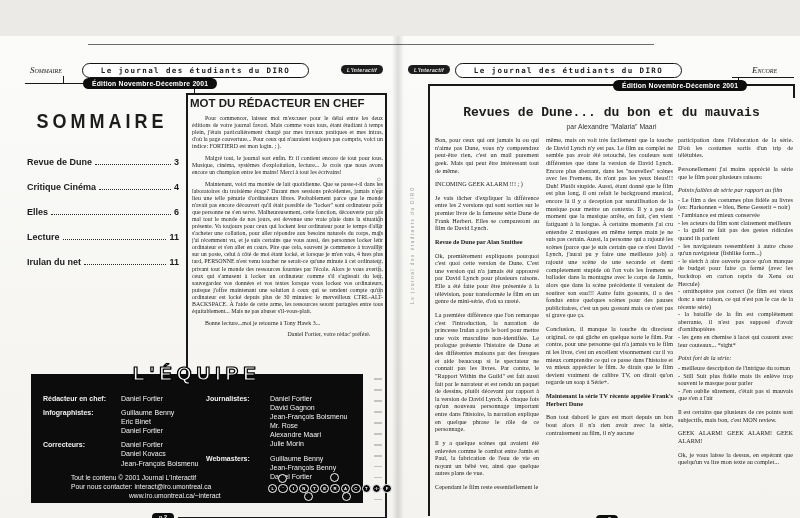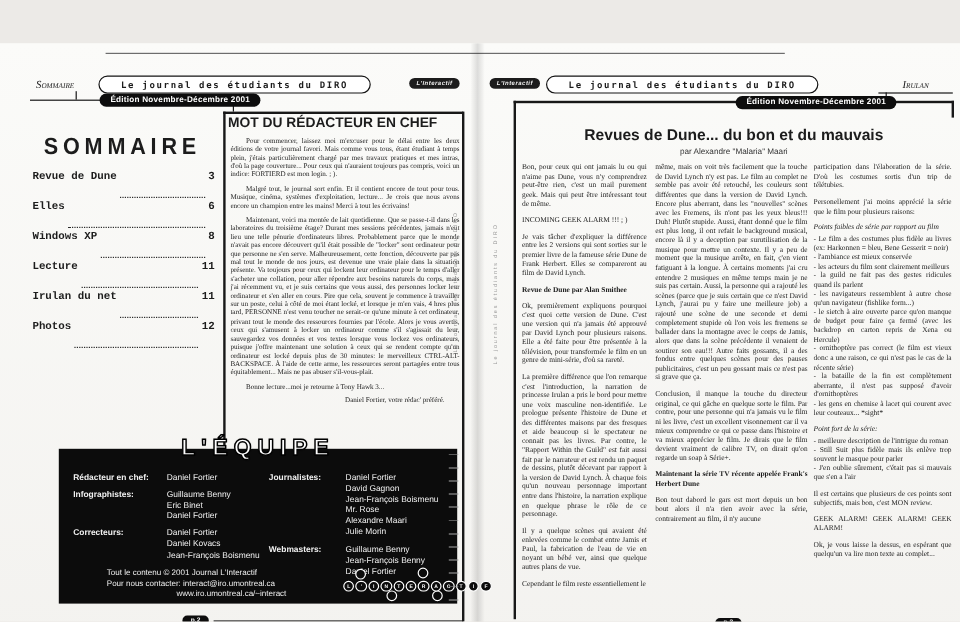--- a/index.html
+++ b/index.html
@@ -21,31 +21,31 @@
         font-weight:bold;font-size:6.8px;padding:2px 9px;border-radius:8px;letter-spacing:.2px;white-space:nowrap;}
   .pnum{position:absolute;background:#0d0d0d;color:#fff;border-radius:6px;font-size:5.5px;
         font-family:"Liberation Sans",sans-serif;font-weight:bold;padding:1px 7px;}
   .edge-text{position:absolute;writing-mode:vertical-rl;transform:rotate(180deg);font-size:4.5px;color:#999;
         letter-spacing:1.6px;font-family:"Liberation Sans",sans-serif;}
 
   
   .toc-title{position:absolute;left:20px;top:76px;width:164px;text-align:center;
         font-family:"Liberation Sans",sans-serif;font-weight:800;font-size:18px;letter-spacing:4px;transform:scaleY(1.08);}
   .toc{position:absolute;left:27px;top:106px;width:152px;font-family:"Liberation Sans",sans-serif;}
-  .toc-row{display:flex;height:25px;font-size:9px;font-weight:bold;font-family:Liberation Mono, monospace;}
+  .toc-row{display:flex;align-items:flex-end;height:25px;font-size:9px;font-weight:bold;}
   .toc-dots{flex:1;border-bottom:1.6px dotted #2a2a2a;margin:0 3px 2px;}
   .ed-title{position:absolute;left:190px;top:61px;width:196px;text-align:left;
         font-family:"Liberation Sans",sans-serif;font-weight:bold;font-size:11.5px;}
   .ed-body{position:absolute;left:192px;top:79px;width:191px;height:246px;overflow:hidden;
         font-size:5.9px;line-height:1.2;text-align:justify;}
   .ed-body p{margin:0 0 4.5px;text-indent:13px;}
   .signature{text-align:center;padding-left:70px;text-indent:0;}
 
   
-  .equipe{position:absolute;left:49px;top:338px;width:332px;height:129px;background:#0c0c0c;color:#f1f1f1;
+  .equipe{position:absolute;left:31px;top:338px;width:332px;height:129px;background:#0c0c0c;color:#f1f1f1;
         font-family:"Liberation Sans",sans-serif;}
   .equipe-title{position:absolute;top:-11px;left:0;right:0;text-align:center;font-size:19px;font-weight:800;
         letter-spacing:5px;color:#fff;-webkit-text-stroke:1.2px #000;text-shadow:0 0 1px #000;}
   .credits{position:absolute;top:20px;left:12px;right:6px;display:flex;font-size:7px;line-height:1.3;}
   .cred-col-left{width:163px;}
   .cred-col-right{flex:1;}
   .credit-row{display:flex;margin-bottom:5px;}
   .credit-role{width:78px;font-weight:bold;flex:none;}
   .credit-names{white-space:pre-line;}
   .equipe-footer{position:absolute;left:40px;top:99px;font-size:6.7px;line-height:1.35;}
@@ -53,21 +53,21 @@
   .mol{position:absolute;left:237px;top:102px;width:92px;height:24px;}
   .mol-row{position:absolute;top:8px;left:0;display:flex;gap:1px;}
   .lc{width:7.4px;height:7.4px;border:1px solid #fff;border-radius:50%;background:#0c0c0c;color:#fff;
       font-size:4.2px;display:flex;align-items:center;justify-content:center;font-weight:bold;flex:none;}
   .lc.sat{position:absolute;}
   .comb{position:absolute;left:374px;top:342px;width:8px;height:132px;
       background:repeating-linear-gradient(to bottom,#9a9a9a 0 1.5px,transparent 1.5px 11px);opacity:.55;}
 
   
   .art-title{position:absolute;left:428px;top:69px;width:367px;text-align:center;
-        font-family:Liberation Sans, sans-serif;font-weight:bold;font-size:13px;}
+        font-family:Liberation Mono, monospace;font-weight:bold;font-size:13px;}
   .art-byline{position:absolute;left:428px;top:87px;width:367px;text-align:center;
         font-family:"Liberation Sans",sans-serif;font-size:6.8px;color:#333;}
   .col{position:absolute;top:100px;height:380px;overflow:hidden;font-size:6.2px;line-height:1.23;text-align:justify;}
   .col-1{left:435px;width:104px;}
   .col-2{left:546px;width:127px;}
   .col-3{left:678px;width:115px;}
   .col p{margin:0 0 6px;}
   .col .hd{font-weight:bold;}
   .col .it{font-style:italic;font-weight:normal;margin-bottom:2px;}
   .pre{white-space:pre-line;}
@@ -94,43 +94,38 @@
   <div class="hline" style="left:178px;top:481px;width:208px;height:1.2px;"></div>
 
   <div class="toc-title">SOMMAIRE</div>
   <div class="toc">
     <div class="toc-row">
         <span>Revue de Dune</span>
         <span class="toc-dots"></span>
         <span>3</span>
       </div>
     <div class="toc-row">
+        <span>Critique Cinéma</span>
+        <span class="toc-dots"></span>
+        <span>4</span>
+      </div>
+    <div class="toc-row">
         <span>Elles</span>
         <span class="toc-dots"></span>
         <span>6</span>
       </div>
     <div class="toc-row">
-        <span>Windows XP</span>
-        <span class="toc-dots"></span>
-        <span>8</span>
-      </div>
-    <div class="toc-row">
         <span>Lecture</span>
         <span class="toc-dots"></span>
         <span>11</span>
       </div>
     <div class="toc-row">
         <span>Irulan du net</span>
         <span class="toc-dots"></span>
         <span>11</span>
-      </div>
-    <div class="toc-row">
-        <span>Photos</span>
-        <span class="toc-dots"></span>
-        <span>12</span>
       </div>
   </div>
 
   <div class="ed-title">MOT DU RÉDACTEUR EN CHEF</div>
   <div class="ed-body">
     <p>Pour commencer, laissez moi m'excuser pour le délai entre les deux éditions de votre journal favori.  Mais comme vous tous, étant étudiant à temps plein, j'étais particulièrement chargé par mes travaux pratiques et mes intras, d'où la page couverture...  Pour ceux qui n'auraient toujours pas compris, voici un indice:  FORTIERD est mon login. ; ).</p>
     <p>Malgré tout, le journal sort enfin.  Et il contient encore de tout pour tous.  Musique, cinéma, systèmes d'exploitation, lecture...  Je crois que nous avons encore un champion entre les mains!  Merci à tout les écrivains!</p>
     <p>Maintenant, voici ma montée de lait quotidienne.  Que se passe-t-il dans les laboratoires du troisième étage?  Durant mes sessions précédentes, jamais n'eut lieu une telle pénurie d'ordinateurs libres.  Probablement parce que le monde n'avait pas encore découvert qu'il était possible de "locker" sont ordinateur pour que personne ne s'en serve.  Malheureusement, cette fonction, découverte par pas mal tout le monde de nos jours, est devenue une vraie plaie dans la situation présente.  Va toujours pour ceux qui lockent leur ordinateur pour le temps d'aller s'acheter une collation, pour aller répondre aux besoins naturels du corps, mais j'ai récemment vu, et je suis certains que vous aussi, des personnes locker leur ordinateur et s'en aller en cours.  Pire que cela, souvent je commence à travailler sur un poste, celui à côté de moi étant locké, et lorsque je m'en vais, 4 hres plus tard, PERSONNE n'est venu toucher ne serait-ce qu'une minute à cet ordinateur, privant tout le monde des ressources fournies par l'école.  Alors je vous avertis, ceux qui s'amusent à locker un ordinateur comme s'il s'agissait du leur, sauvegardez vos données et vos textes lorsque vous lockez vos ordinateurs, puisque j'offre maintenant une solution à ceux qui se rendent compte qu'un ordinateur est locké depuis plus de 30 minutes: le merveilleux CTRL-ALT-BACKSPACE.  À l'aide de cette arme, les ressources seront partagées entre tous équitablement... Mais ne pas abuser s'il-vous-plait.</p>
     <p>Bonne lecture...moi je retourne à Tony Hawk 3...</p>
     <p class="signature">Daniel Fortier, votre rédac' préféré.</p>
@@ -200,21 +195,21 @@
         <span class="lc">F</span>
       </div>
     </div>
   </div>
   <div class="comb"></div>
   <span class="edge-text" style="left:377px;top:140px;">Le journal des étudiants du DIRO</span>
   <span class="pnum" style="left:152px;top:477px;">p.2</span>
 
   <span class="mini-logo" style="left:408px;top:29px;">L'Interactif</span>
   <div class="pill" style="left:455px;top:27px;width:225px;">Le journal des étudiants du DIRO</div>
-  <span class="page-label" style="left:752px;top:29px;">Irulan</span>
+  <span class="page-label" style="left:752px;top:29px;">Encore</span>
   <div class="hline" style="left:732px;top:41px;width:62px;height:1.2px;"></div>
   <div class="vline" style="left:738px;top:41px;width:1.2px;height:8px;"></div>
 
   <div class="hline" style="left:428px;top:48px;width:367px;height:1.6px;"></div>
   <div class="vline" style="left:428px;top:48px;width:1.6px;height:432px;"></div>
   <div class="vline" style="left:793px;top:48px;width:1.6px;height:14px;"></div>
   <span class="edition-badge" style="left:613px;top:44px;">Édition Novembre-Décembre 2001</span>
 
   <div class="art-title">Revues de Dune...  du bon et du mauvais</div>
   <div class="art-byline">par Alexandre "Malaria" Maari</div>

